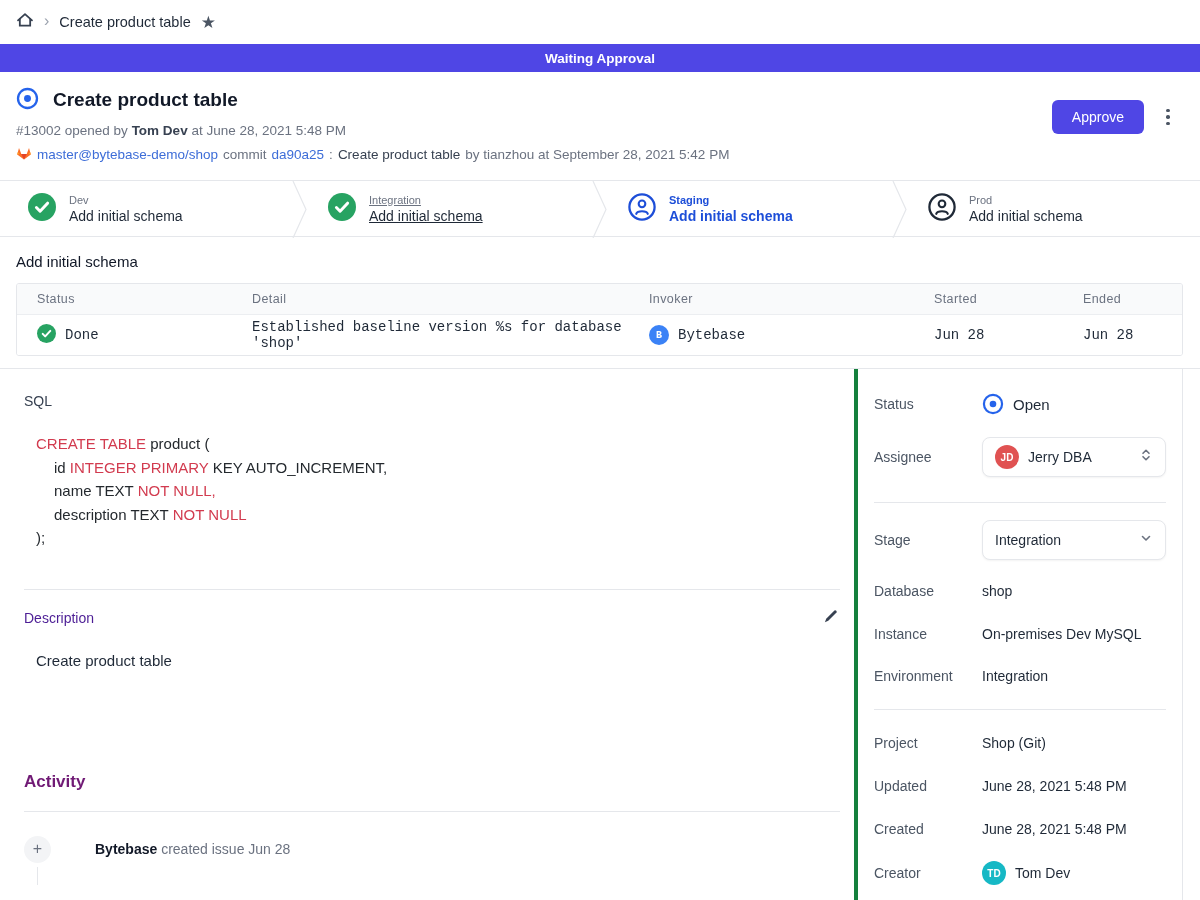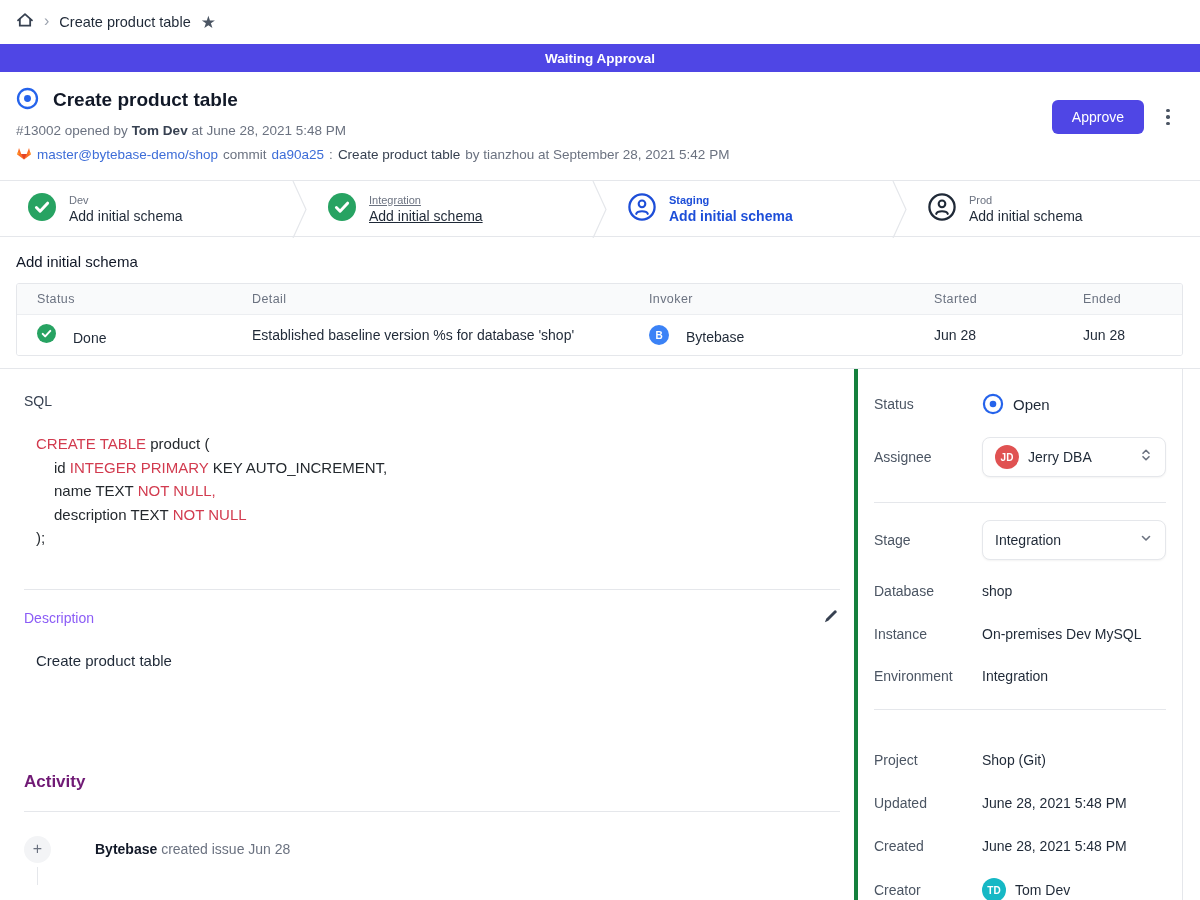--- a/index.html
+++ b/index.html
@@ -42,39 +42,39 @@
   .stage.active .stage-env, .stage.active .stage-task { color:#1d4ed8; font-weight:700; }
 
   
   .task-section { padding-top:16px; height:131px; background:#fff; }
   .task-title { font-size:15px; font-weight:500; color:#111827; margin:0 0 13px 16px; }
   .task-table { margin:0 17px 0 16px; border:1px solid #e5e7eb; border-radius:3px; overflow:hidden; }
   .t-head, .t-row { display:grid; grid-template-columns:215px 397px 285px 149px 1fr; align-items:center; }
   .t-head { background:#f9fafb; height:31px; border-bottom:1px solid #eceef1; }
   .t-head > div { font-size:12.5px; color:#6b7280; letter-spacing:0.4px; padding-left:20px; }
   .t-row { height:40px; background:#fff; }
-  .t-row > div { font-size:14px; color:#1f2937; padding-left:20px; display:flex; align-items:flex-end; gap:17px; }
+  .t-row > div { font-size:14px; color:#1f2937; padding-left:20px; display:flex; align-items:center; gap:9px;font-family:Liberation Mono, monospace; }
   .avatar { border-radius:50%; color:#fff; font-weight:700; display:inline-flex; align-items:center; justify-content:center; flex:none; }
   .avatar.blue { background:#3b82f6; width:20px; height:20px; font-size:10px; }
   .avatar.red  { background:#e05252; width:24px; height:24px; font-size:10px; }
   .avatar.teal { background:#16b8c5; width:24px; height:24px; font-size:10px; }
 
   
   .split { display:flex; height:532px; border-top:1px solid #e5e7eb; }
   .main-col { width:858px; border-right:4px solid #15803d; padding:0 14px 0 24px; }
   .sidebar { width:325px; border-right:1px solid #e5e7eb; padding:0 16px; }
 
   
   .sql-label { margin-top:24px; font-size:14px; color:#374151; }
   .sql-code { margin:23px 0 0 12px; font-size:15px; line-height:23.5px; white-space:pre-wrap; color:#24292e; }
   .sql-code .indent { padding-left:18px; display:block; }
   .kw { color:#d23b4f; }
   .rule { border:none; border-top:1px solid #e5e7eb; margin-top:39px; }
   .desc-head { margin-top:17px; display:flex; align-items:center; justify-content:space-between; }
-  .desc-label { font-size:14px; color:#8b5cf6; }
+  .desc-label { font-size:14px; color:#4c1d95; }
   .edit-btn { background:none; border:none; cursor:pointer; padding:2px; }
   .desc-text { margin:23px 0 0 12px; font-size:15px; color:#1f2937; }
   .activity-title { margin-top:103px; font-size:17px; font-weight:700; color:#701a75; }
   .activity-rule { border:none; border-top:1px solid #e5e7eb; margin-top:19px; }
   .activity-item { margin-top:24px; display:flex; align-items:center; gap:22px; position:relative; }
   .plus-circle { width:27px; height:27px; border-radius:50%; background:#f3f4f6; color:#6b7280;
                  font-size:16px; display:flex; align-items:center; justify-content:center; flex:none; }
   .activity-text { font-size:14px; color:#6b7280;padding-left:22px; }
   .activity-text .actor { color:#111827; font-weight:600; }
   .timeline { position:absolute; left:13px; top:31px; width:1px; height:18px; background:#e5e7eb; }
@@ -84,21 +84,21 @@
   .side-label { width:108px; flex:none; font-size:14px; color:#4b5563; }
   .side-value { font-size:14px; font-weight:500; color:#1f2937; display:flex; align-items:center; gap:9px; }
   .row-status   { margin-top:23px; height:24px; }
   .row-assignee { margin-top:21px; }
   .side-divider { border:none; border-top:1px solid #e5e7eb; margin-top:25px; }
   .row-stage    { margin-top:17px; }
   .row-db       { margin-top:19px; height:24px; }
   .row-instance { margin-top:19px; height:24px; }
   .row-env      { margin-top:18px; height:24px; }
   .side-divider2{ border:none; border-top:1px solid #e5e7eb; margin-top:21px; }
-  .row-project  { margin-top:38px; height:24px; }
+  .row-project  { margin-top:21px; height:24px; }
   .row-updated  { margin-top:19px; height:24px;align-items:center; }
   .row-created  { margin-top:19px; height:24px; }
   .row-creator  { margin-top:18px; height:28px; }
   .select-box { flex:1; height:40px; border:1px solid #e5e7eb; border-radius:8px; background:#fff;
                 box-shadow:0 1px 2px rgba(0,0,0,0.05); display:flex; align-items:center;
                 gap:9px; padding:0 12px; cursor:pointer; }
   .select-box .val { font-size:14px; color:#1f2937; }
   .spacer { flex:1; }
 </style>
 </head>

